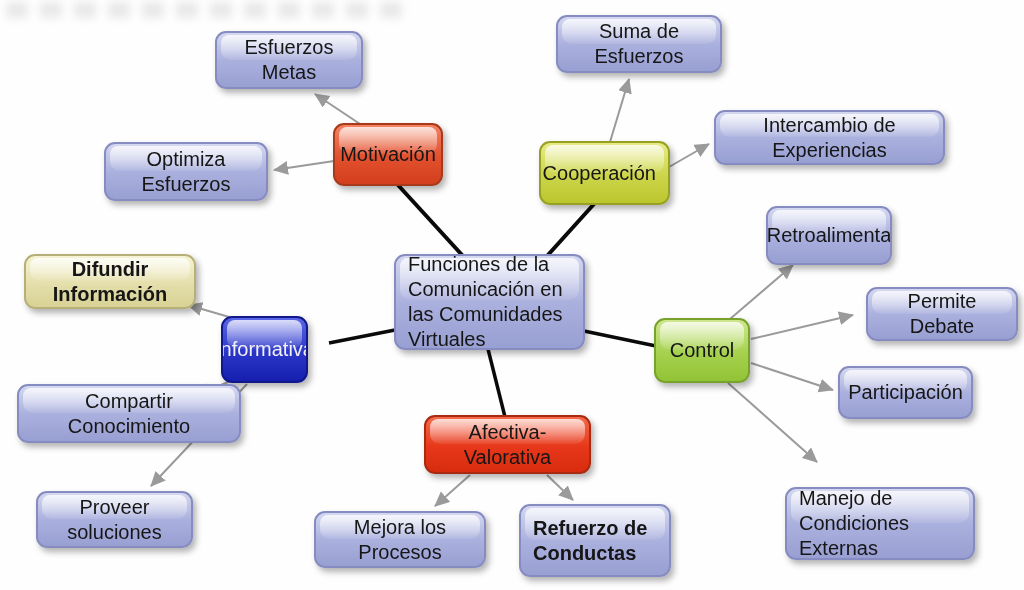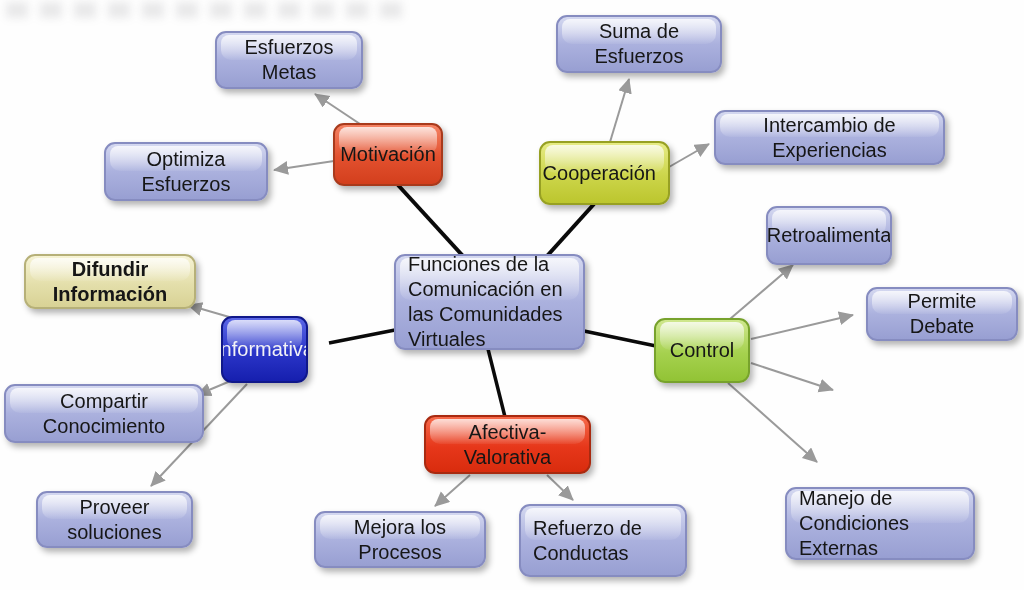--- a/index.html
+++ b/index.html
@@ -158,40 +158,43 @@
 
   <div class="node green" style="left:654px;top:318px;width:96px;height:65px;">
     <span class="lbl">Control</span>
   </div>
   <div class="node lavender" style="left:766px;top:206px;width:126px;height:59px;">
     <span class="lbl">Retroalimenta</span>
   </div>
   <div class="node lavender" style="left:858px;top:287px;width:152px;height:54px;margin-left:8px;">
     <span class="lbl">Permite Debate</span>
   </div>
+  <div class="node lavender" style="left:838px;top:366px;width:135px;height:53px;">
+    <span class="lbl">Participación</span>
+  </div>
   <div class="node lavender align-left" style="left:785px;top:487px;width:190px;height:73px;">
     <span class="lbl" style="text-align:left">Manejo de Condiciones Externas</span>
   </div>
 
   <div class="node blue" style="left:221px;top:316px;width:87px;height:67px;">
     <span class="lbl">Informativa</span>
   </div>
   <div class="node paleyellow" style="left:24px;top:254px;width:172px;height:55px;">
     <span class="lbl">Difundir Información</span>
   </div>
-  <div class="node lavender" style="left:4px;top:384px;width:200px;height:59px;text-align:center;">
+  <div class="node lavender" style="left:17px;top:384px;width:224px;height:59px;text-align:center;">
     <span class="lbl">Compartir Conocimiento</span>
   </div>
   <div class="node lavender" style="left:36px;top:491px;width:157px;height:57px;">
     <span class="lbl">Proveer soluciones</span>
   </div>
 
   <div class="node red-affective" style="left:424px;top:415px;width:167px;height:59px;">
     <span class="lbl">Afectiva-Valorativa</span>
   </div>
   <div class="node lavender" style="left:314px;top:511px;width:172px;height:57px;">
     <span class="lbl">Mejora los Procesos</span>
   </div>
-  <div class="node lavender align-left" style="left:519px;top:504px;width:168px;height:73px;">
+  <div class="node lavender align-left" style="left:519px;top:504px;width:152px;height:73px;font-weight:bold;">
     <span class="lbl" style="text-align:left">Refuerzo de Conductas</span>
   </div>
 
 </div>
 
 </body></html>

